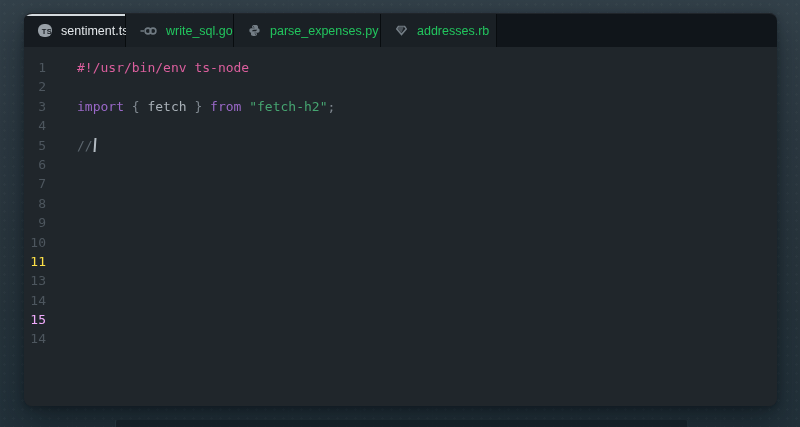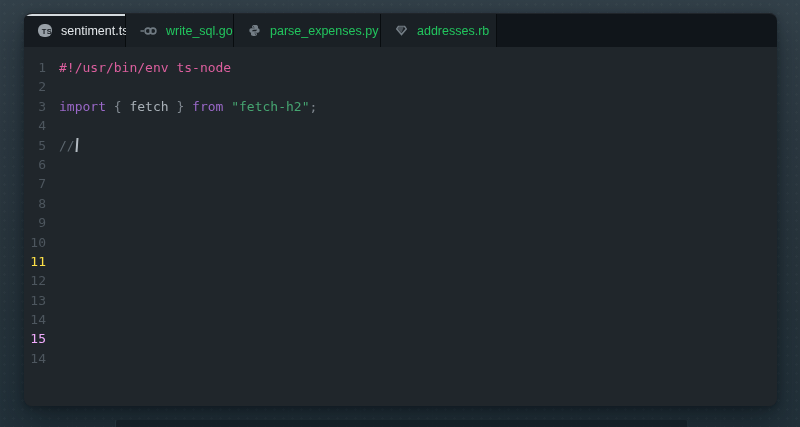--- a/index.html
+++ b/index.html
@@ -64,21 +64,21 @@
     padding-top: 11px;
     overflow: hidden;
     font-family: "DejaVu Sans Mono", monospace;
     font-size: 13px;
   }
   .line { display: flex; height: 19.4px; line-height: 19.4px; }
   .ln {
     width: 22px; flex: none; text-align: right;
     color: #4d565e; user-select: none;
   }
-  .code { margin-left: 13px; white-space: pre; }
+  .code { margin-left: 31px; white-space: pre; }
   .tok { white-space: pre; }
   .cursor {
     display: inline-block; width: 1.5px; height: 14px;
     background: #b4bcc3; vertical-align: -2px; margin-left: 1px;
     transform: rotate(4deg);
   }
   .peek-window {
     position: absolute; left: 115px; top: 419px; width: 573px; height: 8px;
     background: rgba(14,22,27,0.5);
     border-left: 1px solid rgba(150,195,205,0.12);
@@ -175,24 +175,20 @@
       </div>
       <div class="line">
         <span class="ln" style="color: rgb(77, 86, 94);">10</span>
         <span class="code"></span>
       </div>
       <div class="line">
         <span class="ln" style="color: #fde047;">11</span>
         <span class="code"></span>
       </div>
       <div class="line">
-        <span class="ln" style="color: rgb(77, 86, 94);">12</span>
-        <span class="code"></span>
-      </div>
-      <div class="line">
         <span class="ln" style="color: rgb(77, 86, 94);">13</span>
         <span class="code"></span>
       </div>
       <div class="line">
         <span class="ln" style="color: rgb(77, 86, 94);">14</span>
         <span class="code"></span>
       </div>
       <div class="line">
         <span class="ln" style="color: #f0abfc;">15</span>
         <span class="code"></span>

